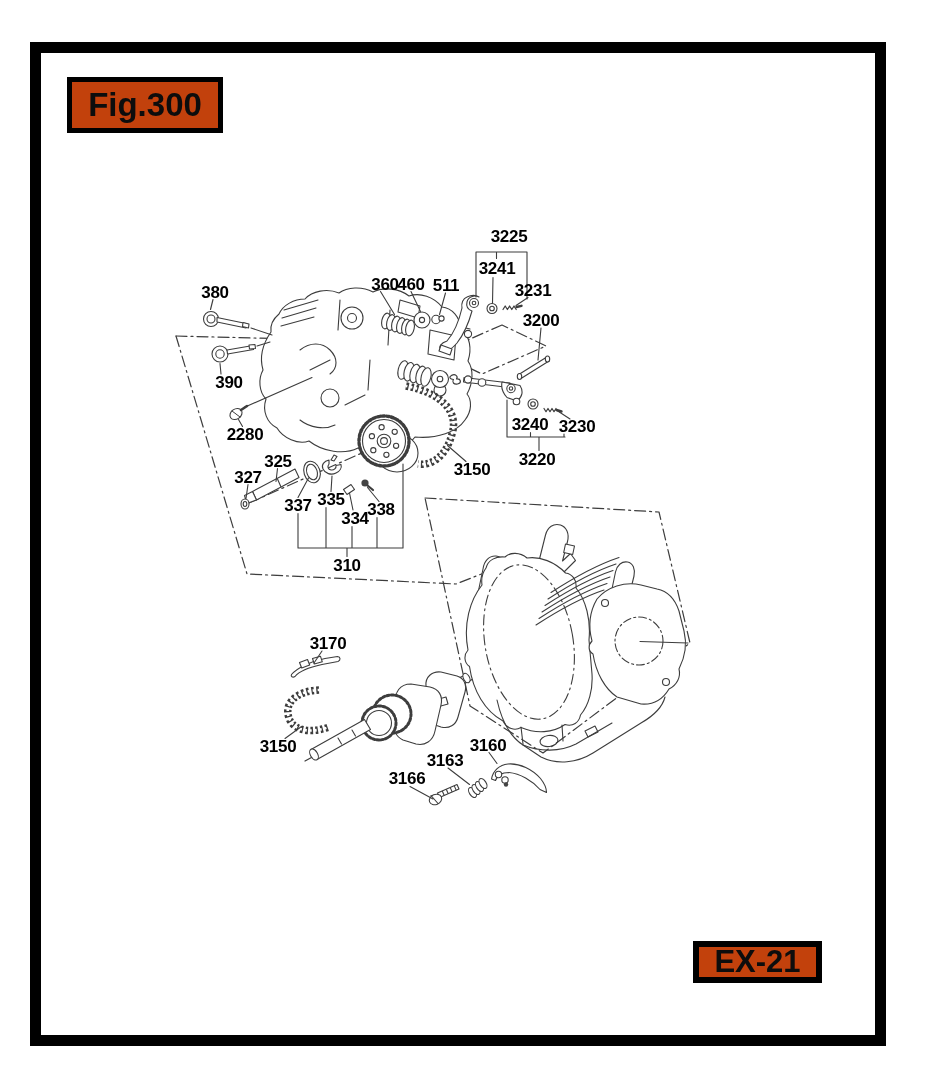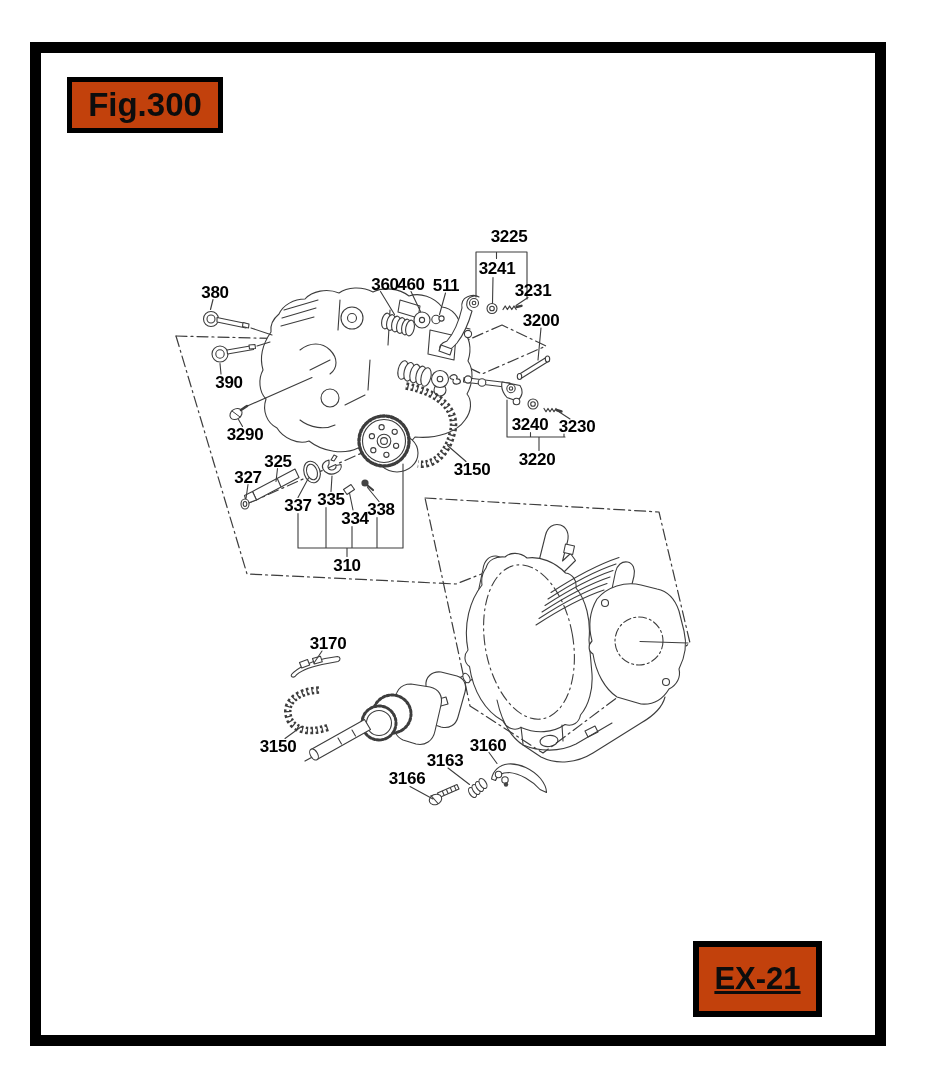--- a/index.html
+++ b/index.html
@@ -11,21 +11,21 @@
   .frame {
     position:absolute; left:30px; top:42px; width:856px; height:1004px;
     border:11px solid var(--frame,#000); box-sizing:border-box;
   }
   .fig-box, .page-box {
     position:absolute; box-sizing:border-box; background:#c2410c;
     display:flex; align-items:center; justify-content:center;
     font-weight:bold; color:#0d0d0d;
   }
   .fig-box { left:67px; top:77px; width:156px; height:56px; border:5px solid var(--frame,#000); font-size:33px; }
-  .page-box { left:693px; top:941px; width:129px; height:76px; border:6px solid var(--frame,#000); font-size:31px;text-decoration:underline; }
+  .page-box { left:693px; top:941px; width:129px; height:42px; border:6px solid var(--frame,#000); font-size:31px; }
   svg.diagram { position:absolute; left:0; top:0; color:var(--line,#3d3d3d); }
   .part-label {
     position:absolute; transform:translate(-50%,-50%);
     font-weight:bold; font-size:17px; letter-spacing:-0.3px; line-height:1;
     color:var(--label_text,#000); white-space:nowrap;
   }
 </style>
 </head>
 <body style="--background: #ffffff; --frame: #000000; --line: #3d3d3d; --label_text: #000000;">
 
@@ -315,21 +315,21 @@
       <path d="M410,786.5 L433,799"></path>
       <path d="M448,768 L469.5,784.5"></path>
       <path d="M489,752.5 L497,763.5"></path>
       <path d="M640,641.5 L688,643"></path>
     </g>
   </svg>
 
   <div style="position:absolute; left:0; top:0; width:100%; height:100%;">
       <div class="part-label" style="left: 215px; top: 292px;">380</div>
       <div class="part-label" style="left: 229px; top: 382px;">390</div>
-      <div class="part-label" style="left: 245px; top: 434px;">3290</div>
+      <div class="part-label" style="left: 245px; top: 434px;">2280</div>
       <div class="part-label" style="left: 374px; top: 284px; margin-left: 11px;">360</div>
       <div class="part-label" style="left: 411px; top: 284px;">460</div>
       <div class="part-label" style="left: 446px; top: 285px;">511</div>
       <div class="part-label" style="left: 509px; top: 236px;">3225</div>
       <div class="part-label" style="left: 497px; top: 268px;">3241</div>
       <div class="part-label" style="left: 533px; top: 290px;">3231</div>
       <div class="part-label" style="left: 541px; top: 320px;">3200</div>
       <div class="part-label" style="left: 530px; top: 424px;">3240</div>
       <div class="part-label" style="left: 577px; top: 426px;">3230</div>
       <div class="part-label" style="left: 537px; top: 459px;">3220</div>

